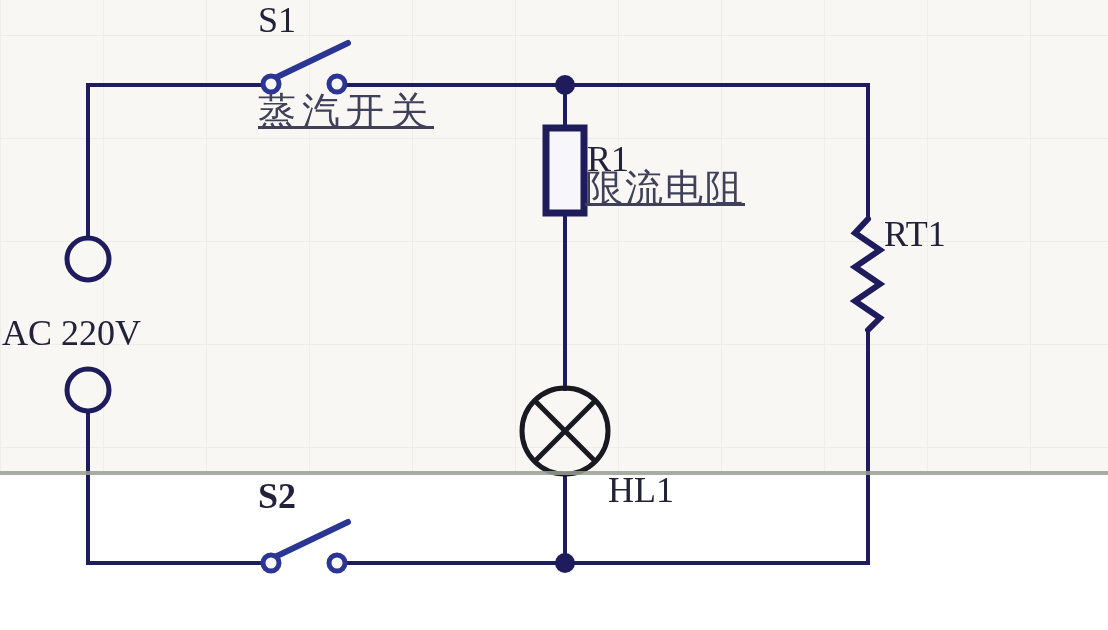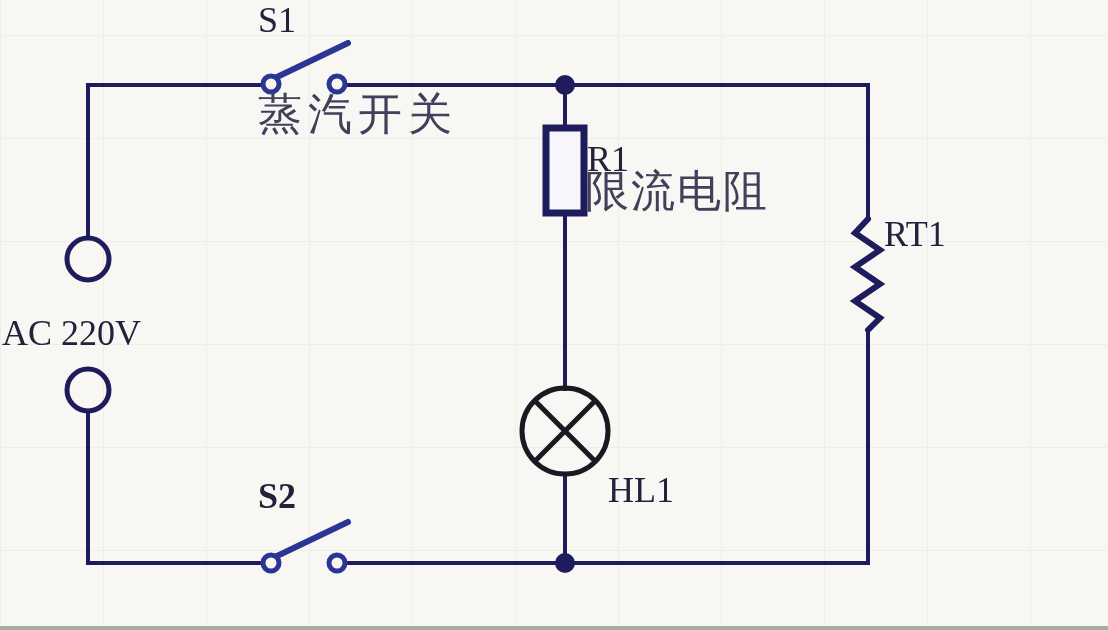--- a/index.html
+++ b/index.html
@@ -5,21 +5,21 @@
   html, body {
     margin: 0;
     padding: 0;
     width: 1108px;
     height: 630px;
     overflow: hidden;
   }
   #stage {
     position: relative;
     width: 1108px;
-    height: 630px;
+    height: 475px;
     background-color: #f8f7f4;
     background-image:
       linear-gradient(#efede8 1px, transparent 1px),
       linear-gradient(90deg, #efede8 1px, transparent 1px);
     background-size: 103px 103px, 103px 103px;
     background-position: 0 35px, 0 0;
     font-family: "Liberation Serif", "DejaVu Serif", serif;
   }
   #schematic-svg {
     position: absolute;
@@ -30,23 +30,24 @@
     position: absolute;
     white-space: nowrap;
     line-height: 1.05;
     user-select: none;
   }
   .des {
     font-size: 36px;
     color: #22223a;
   }
   .cn {
-    font-size: 44px;
+    font-size: 38px;
     color: #40405a;
     letter-spacing: 2px;
+    text-decoration: underline;
   }
   .cn.wide { letter-spacing: 6px; }
   #bottom-strip {
     position: absolute;
     left: 0;
     bottom: 0;
     width: 1108px;
     height: 4px;
     background: #9aa094;
     opacity: 0.85;

